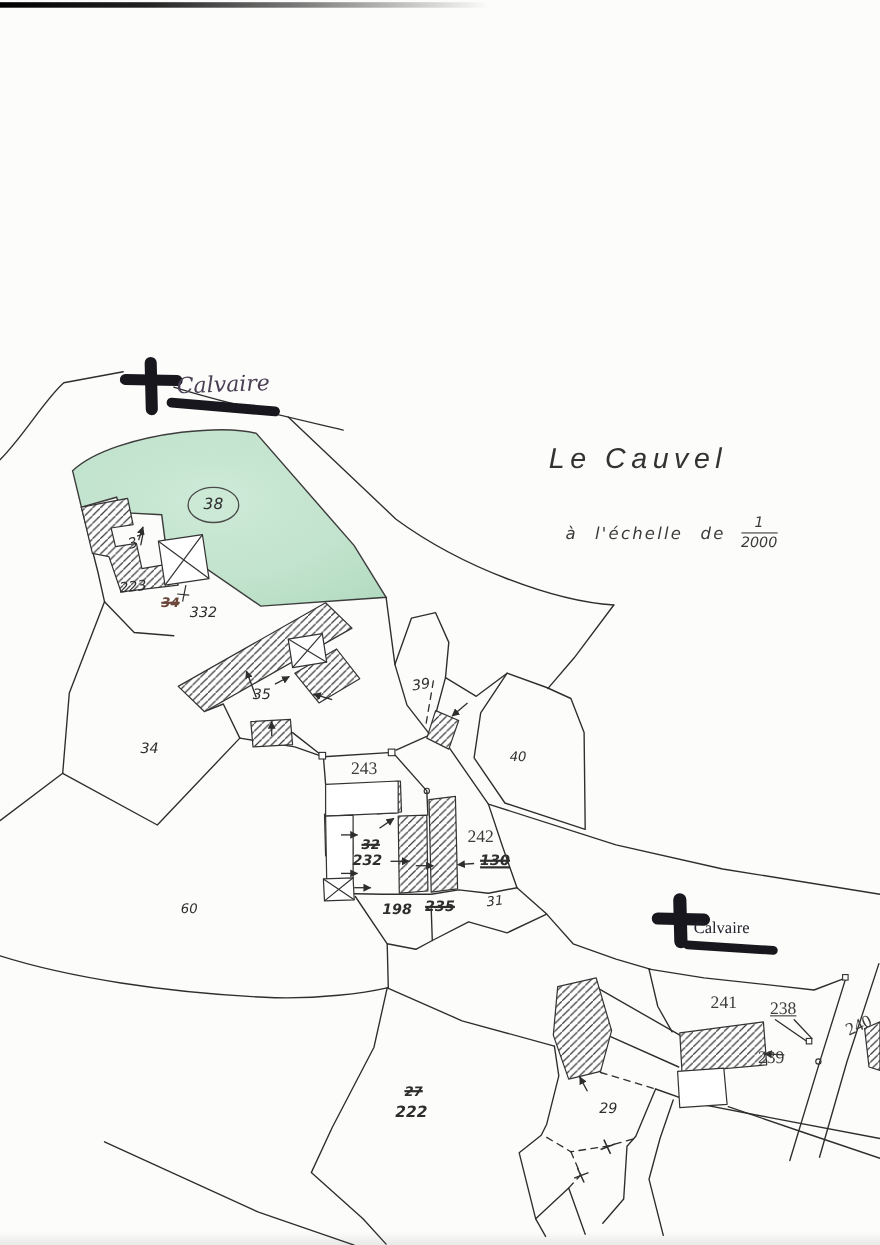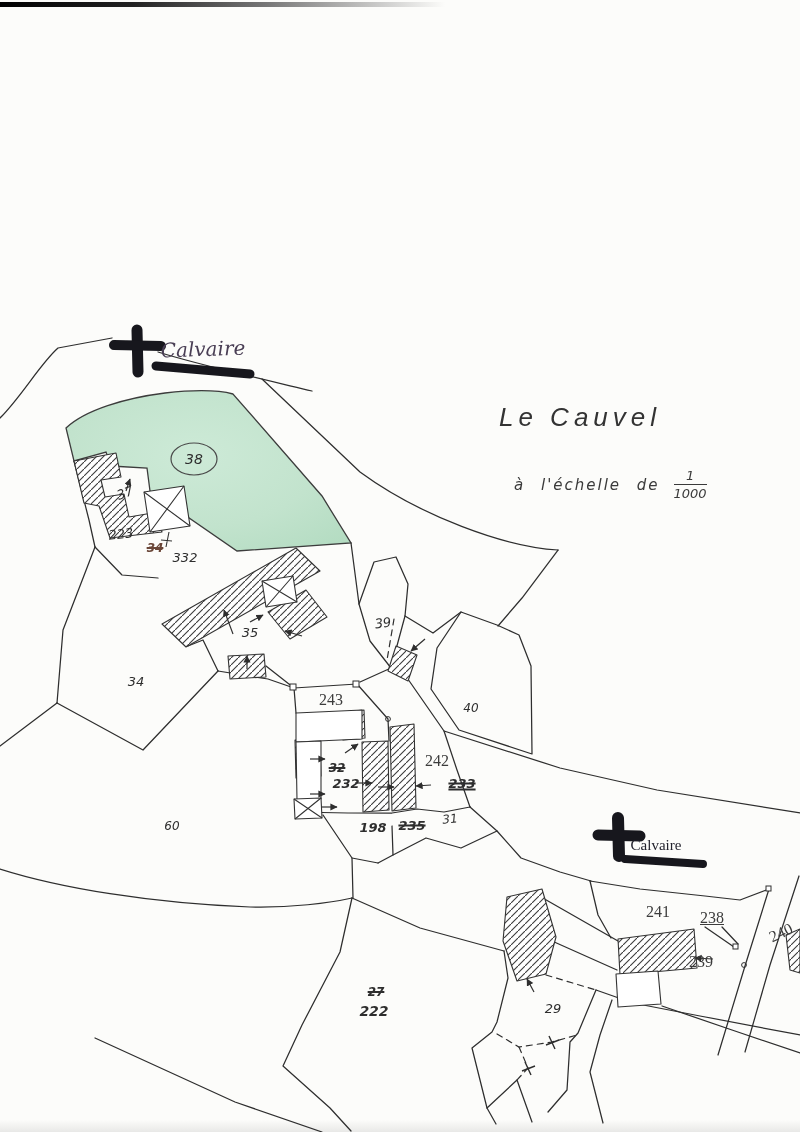--- a/index.html
+++ b/index.html
@@ -17,21 +17,21 @@
     white-space:nowrap;
     color:#2e2e2e;
     z-index:5;
   }
   .hand13{font:italic 13px "DejaVu Sans",sans-serif;}
   .hand12{font:italic 12px "DejaVu Sans",sans-serif;}
   .hand14{font:italic 14px "DejaVu Sans",sans-serif;}
   .serif16{font:16px "Liberation Serif",serif;color:#3c3c3c;}
   .serif15{font:15px "Liberation Serif",serif;color:#23232e;}
   .boldnum12{font:italic 700 12px "DejaVu Sans",sans-serif;}
-  .boldnum13{font:italic 700 13px "DejaVu Sans",sans-serif;margin-left:12px;}
+  .boldnum13{font:italic 700 13px "DejaVu Sans",sans-serif;}
   .boldnum14{font:italic 700 14px "DejaVu Sans",sans-serif;}
   .struck{text-decoration:line-through;text-decoration-thickness:2px;}
   .struck-brown{color:#6a4638;text-decoration:line-through;text-decoration-thickness:2px;}
   .struck-under{text-decoration:underline line-through;text-decoration-thickness:1.5px;}
   .underlined{text-decoration:underline;}
   .rot-n25{transform:translate(-50%,-50%) rotate(-25deg);}
   .rot-n20{transform:translate(-50%,-50%) rotate(-20deg);}
   .rot-n8{transform:translate(-50%,-50%) rotate(-8deg);}
   .rot-n6{transform:translate(-50%,-50%) rotate(-6deg);}
   .title-lbl{
@@ -229,38 +229,38 @@
   </svg>
 
   <span class="lbl calv-hand" style="left:203px;top:349px">Calvaire</span>
 
   <span class="lbl title-lbl" style="left:580px;top:417px">Le Cauvel</span>
 
   <div class="scale-row">
     <span class="scale-prefix">à l'échelle de</span>
     <span class="frac">
       <span class="frac-num">1</span>
-      <span class="frac-den">1000</span>
+      <span class="frac-den">2000</span>
     </span>
   </div>
 
   <span class="lbl hand14" style="left:194px;top:459px">38</span>
   <span class="lbl hand13 rot-n20" style="left:125px;top:493px">37</span>
   <span class="lbl hand13 rot-n6" style="left:121px;top:534px">223</span>
   <span class="lbl boldnum12 struck-brown" style="left:155px;top:548px">34</span>
   <span class="lbl hand13" style="left:185px;top:557px">332</span>
-  <span class="lbl hand13" style="left:250px;top:632px">35</span>
+  <span class="lbl hand13" style="left:238px;top:632px">35</span>
   <span class="lbl hand13" style="left:136px;top:681px">34</span>
   <span class="lbl hand13 rot-n8" style="left:383px;top:623px">39</span>
-  <span class="lbl hand12" style="left:471px;top:708px">40</span>
+  <span class="lbl hand12" style="left:471px;top:688px">40</span>
   <span class="lbl serif16" style="left:331px;top:700px">243</span>
   <span class="lbl boldnum12 struck" style="left:337px;top:768px">32</span>
   <span class="lbl boldnum13" style="left:334px;top:783px">232</span>
   <span class="lbl serif16" style="left:437px;top:761px">242</span>
-  <span class="lbl boldnum13 struck-under" style="left:450px;top:783px">233</span>
+  <span class="lbl boldnum13 struck-under" style="left:450px;top:783px">130</span>
   <span class="lbl boldnum13" style="left:361px;top:827px">198</span>
   <span class="lbl boldnum13 struck" style="left:400px;top:825px">235</span>
   <span class="lbl hand12 rot-n6" style="left:450px;top:819px">31</span>
   <span class="lbl hand12" style="left:172px;top:826px">60</span>
   <span class="lbl boldnum12 struck" style="left:376px;top:992px">27</span>
   <span class="lbl boldnum14" style="left:374px;top:1011px">222</span>
   <span class="lbl hand13" style="left:553px;top:1008px">29</span>
   <span class="lbl serif15" style="left:656px;top:845px">Calvaire</span>
   <span class="lbl serif16" style="left:658px;top:912px">241</span>
   <span class="lbl serif16 underlined" style="left:712px;top:918px">238</span>

